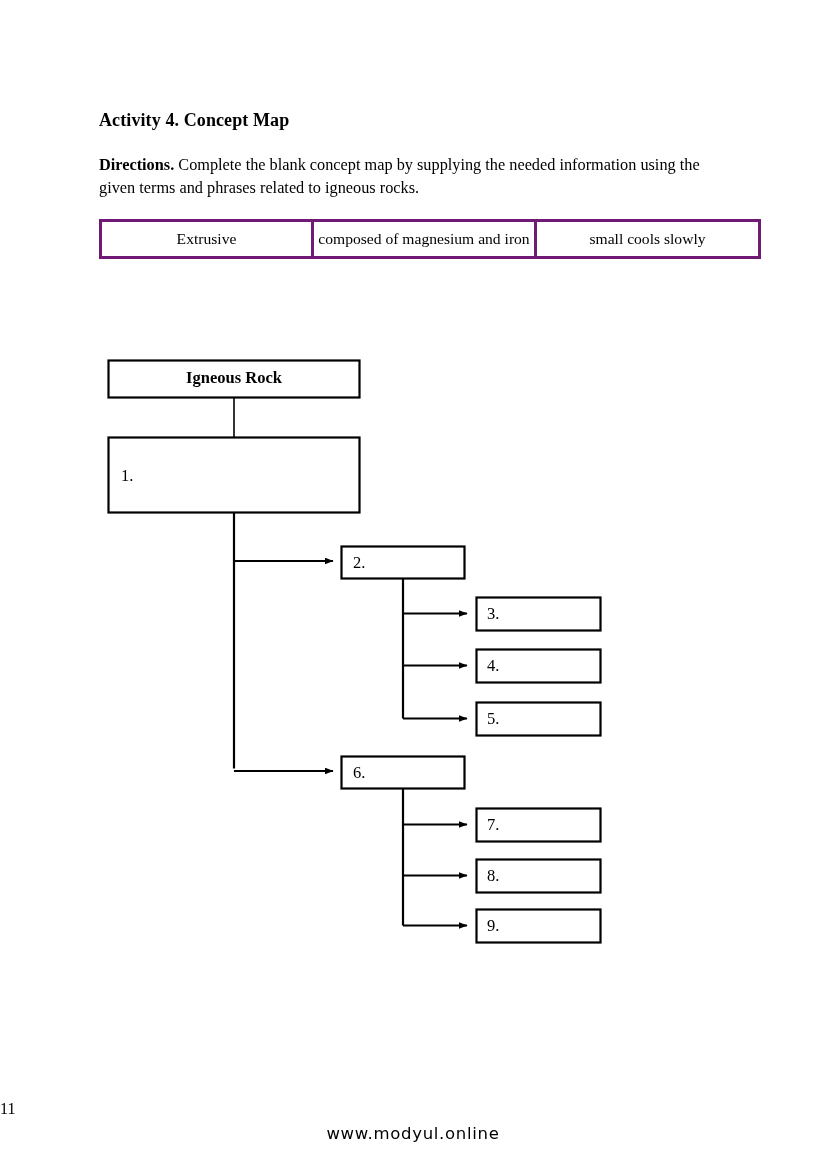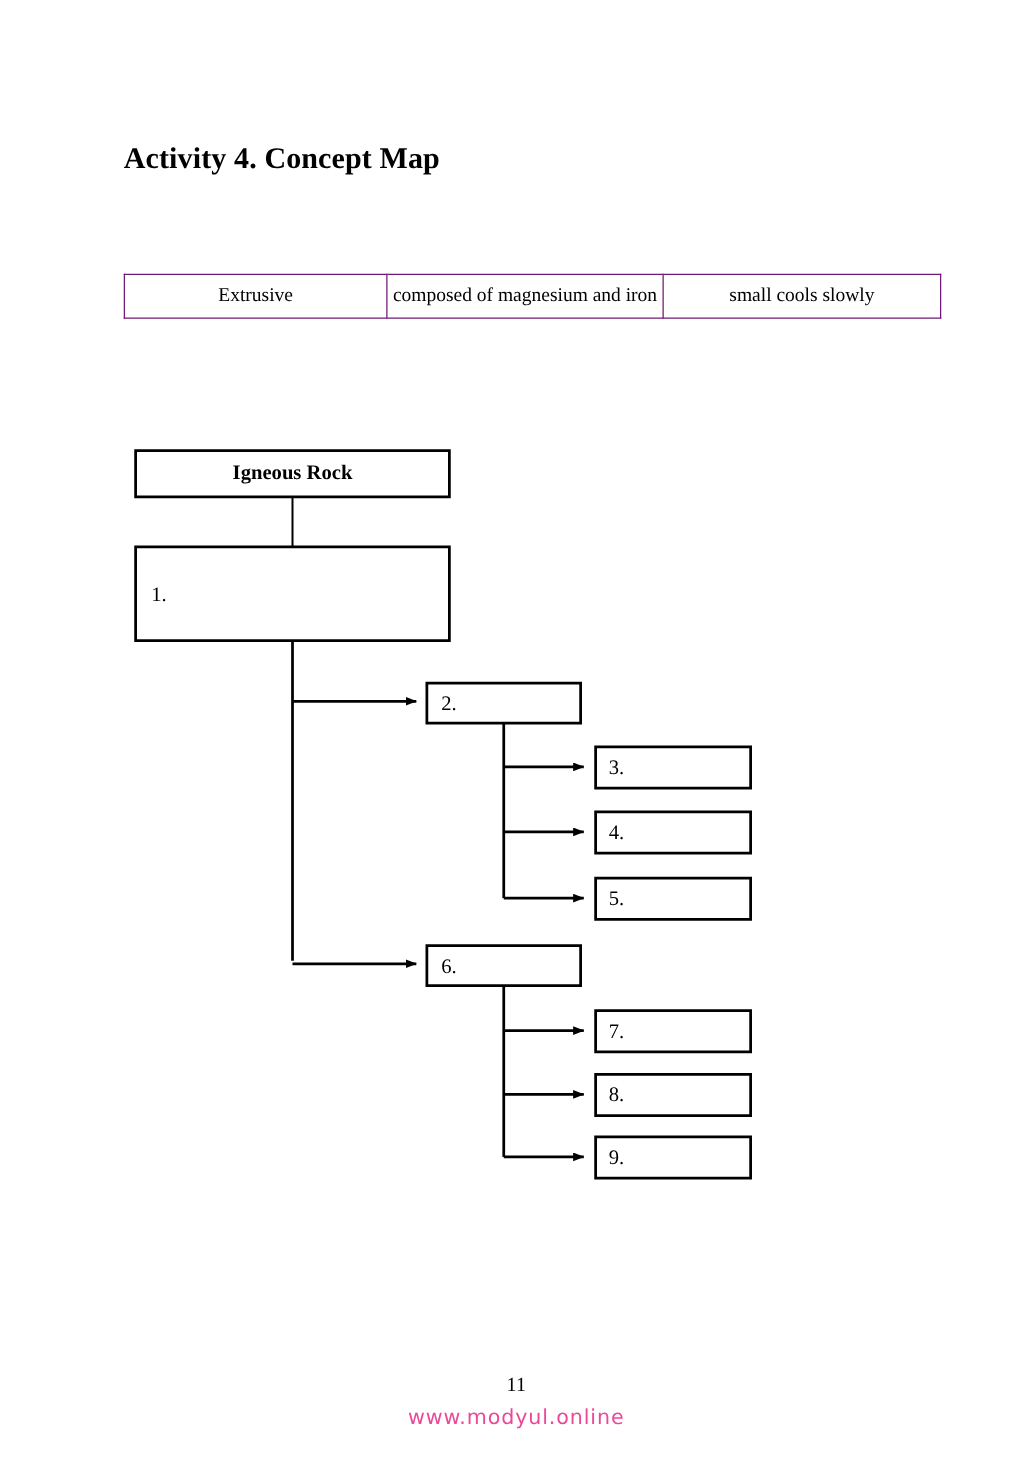--- a/index.html
+++ b/index.html
@@ -19,21 +19,21 @@
   .page {
     position: absolute;
     inset: 0;
   }
 
   
   #activity-title {
     position: absolute;
     left: 99px;
     top: 98px;
-    font-size: 24px;
+    font-size: 18px;
     font-weight: bold;
     letter-spacing: 0.1px;
     white-space: nowrap;
   }
 
   
   #directions-block {
     position: absolute;
     left: 99px;
     top: 137px;
@@ -50,21 +50,21 @@
   #word-bank-table {
     position: absolute;
     left: 99px;
     top: 219px;
     width: 626px;
     border-collapse: collapse;
     table-layout: fixed;
     font-size: 15.6px;
   }
   #word-bank-table td {
-    border: 1px solid #701a75;
+    border: 3px solid #701a75;
     text-align: center;
     vertical-align: middle;
     line-height: 1.2;
     padding: 3px 4px;
   }
   .wb-col-0 { width: 201px; }
   .wb-col-1 { width: 212px; }
   .wb-col-2 { width: 213px; }
   .wb-row-0 td { height: 28px; }
   .wb-row-1 td { height: 16px; }
@@ -106,42 +106,42 @@
     fill: #000000;
     text-anchor: middle;
   }
 
   
   #page-number {
     position: absolute;
     left: 0;
     right: 0;
     top: 1100px;
-    text-align: center;
     font-size: 16px;
   }
   #watermark {
     position: absolute;
     left: 0;
     right: 0;
     top: 1124px;
     text-align: center;
     font-size: 16.5px;
-    color: #ec4899;
+    color: #000000;
     font-family: "DejaVu Sans", "Liberation Sans", sans-serif;
     letter-spacing: 0.7px;
   }
 </style>
 </head>
 <body>
 
 <div class="page">
 
   <h1 id="activity-title">Activity 4. Concept Map</h1>
 
+  <p id="directions-block"><span id="directions-label">Directions.</span><span> Complete the blank concept map by supplying the needed information using the given terms and phrases related to igneous rocks.</span></p>
 
   <table id="word-bank-table">
     <tbody>
       <tr class="wb-row-0">
         <td class="wb-col-0">Extrusive</td>
         <td class="wb-col-1">composed of magnesium and iron</td>
         <td class="wb-col-2">small cools slowly</td>
       </tr>
     </tbody>
   </table>

